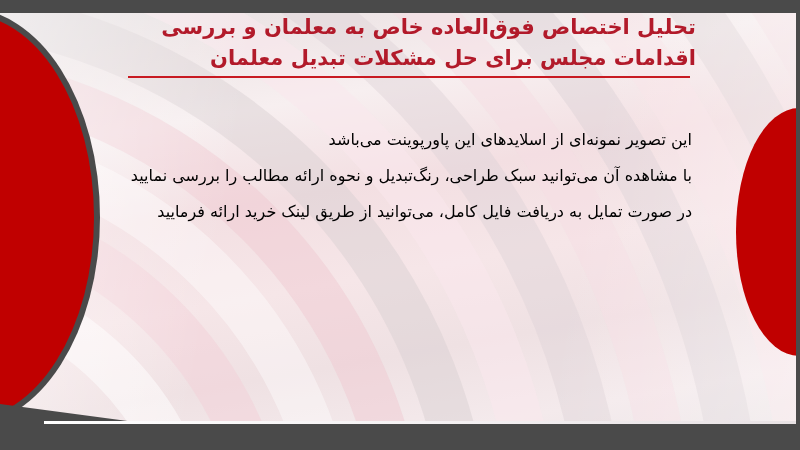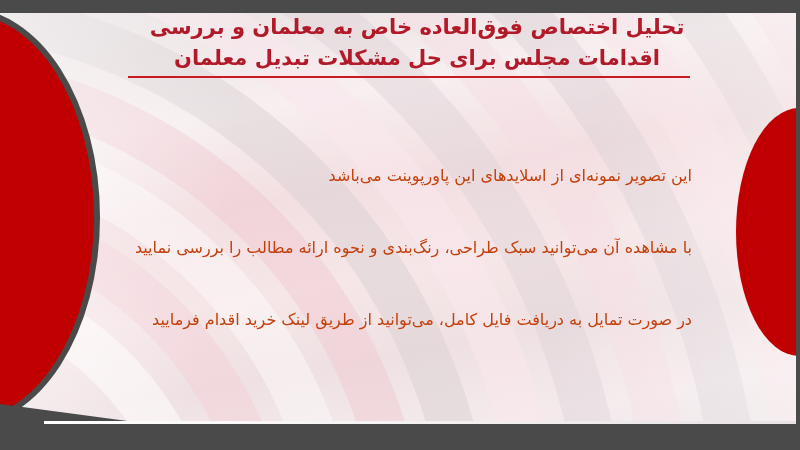--- a/index.html
+++ b/index.html
@@ -133,24 +133,23 @@
     top: 108px;
     width: 126px;
     height: 248px;
     border-radius: 50%;
     background: #c00000;
   }
 
   
   .title-block {
     position: absolute;
-    left: 128px;
+    left: 118px;
     top: 12px;
     width: 578px;
-    text-align: center;
     z-index: 5;
   }
   .title-line {
     color: #b21a2a;
     font-size: 21px;
     font-weight: bold;
     line-height: 31px;
     letter-spacing: 0;
     white-space: nowrap;
     direction: rtl;
@@ -169,26 +168,25 @@
   .body-block {
     position: absolute;
     right: 108px;
     top: 122px;
     width: 616px;
     text-align: right;
     direction: rtl;
     z-index: 5;
   }
   .body-line {
-    color: #c2410c;
+    color: #000000;
     font-size: 16px;
     line-height: 36px;
     white-space: nowrap;
     font-weight: normal;
-    margin-top: 36px;
   }
 </style>
 </head>
 <body>
 
 <div class="slide">
 
   <div class="bg-base"></div>
 
   <div class="bg-arcs">
@@ -227,17 +225,17 @@
   <div class="frame-right"></div>
 
   <div class="title-block">
     <div class="title-line">تحلیل اختصاص فوق‌العاده خاص به معلمان و بررسی</div>
     <div class="title-line">اقدامات مجلس برای حل مشکلات تبدیل معلمان</div>
   </div>
   <div class="title-rule"></div>
 
   <div class="body-block">
     <div class="body-line">این تصویر نمونه‌ای از اسلایدهای این پاورپوینت می‌باشد</div>
-    <div class="body-line">با مشاهده آن می‌توانید سبک طراحی، رنگ‌بندی و نحوه ارائه مطالب را بررسی نمایید</div>
-    <div class="body-line">در صورت تمایل به دریافت فایل کامل، می‌توانید از طریق لینک خرید اقدام فرمایید</div>
+    <div class="body-line">با مشاهده آن می‌توانید سبک طراحی، رنگ‌تبدیل و نحوه ارائه مطالب را بررسی نمایید</div>
+    <div class="body-line">در صورت تمایل به دریافت فایل کامل، می‌توانید از طریق لینک خرید ارائه فرمایید</div>
   </div>
 
 </div>
 
 </body></html>

